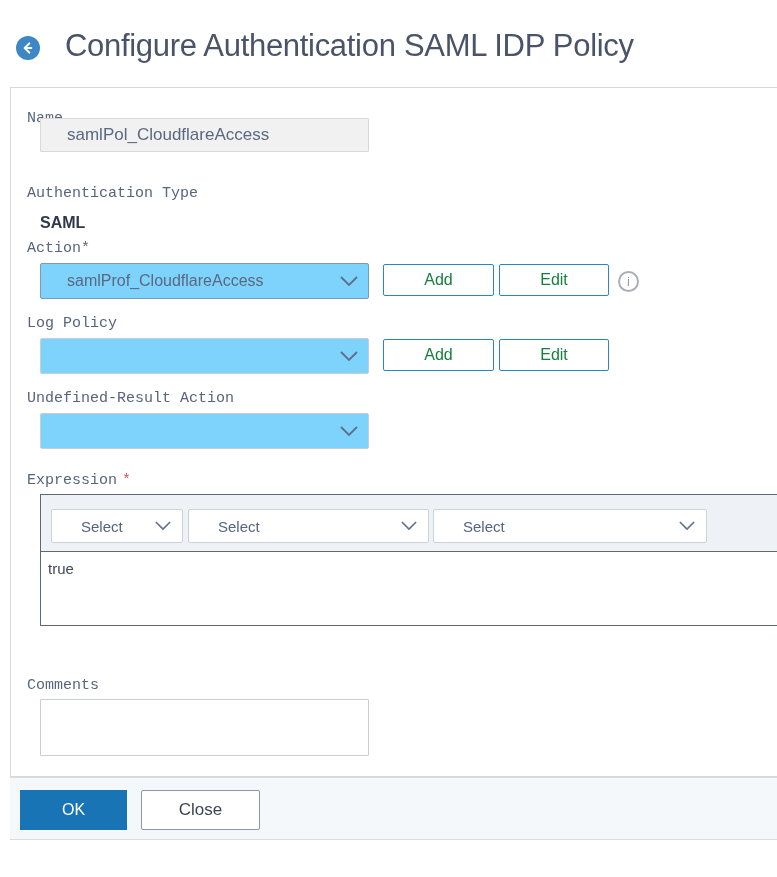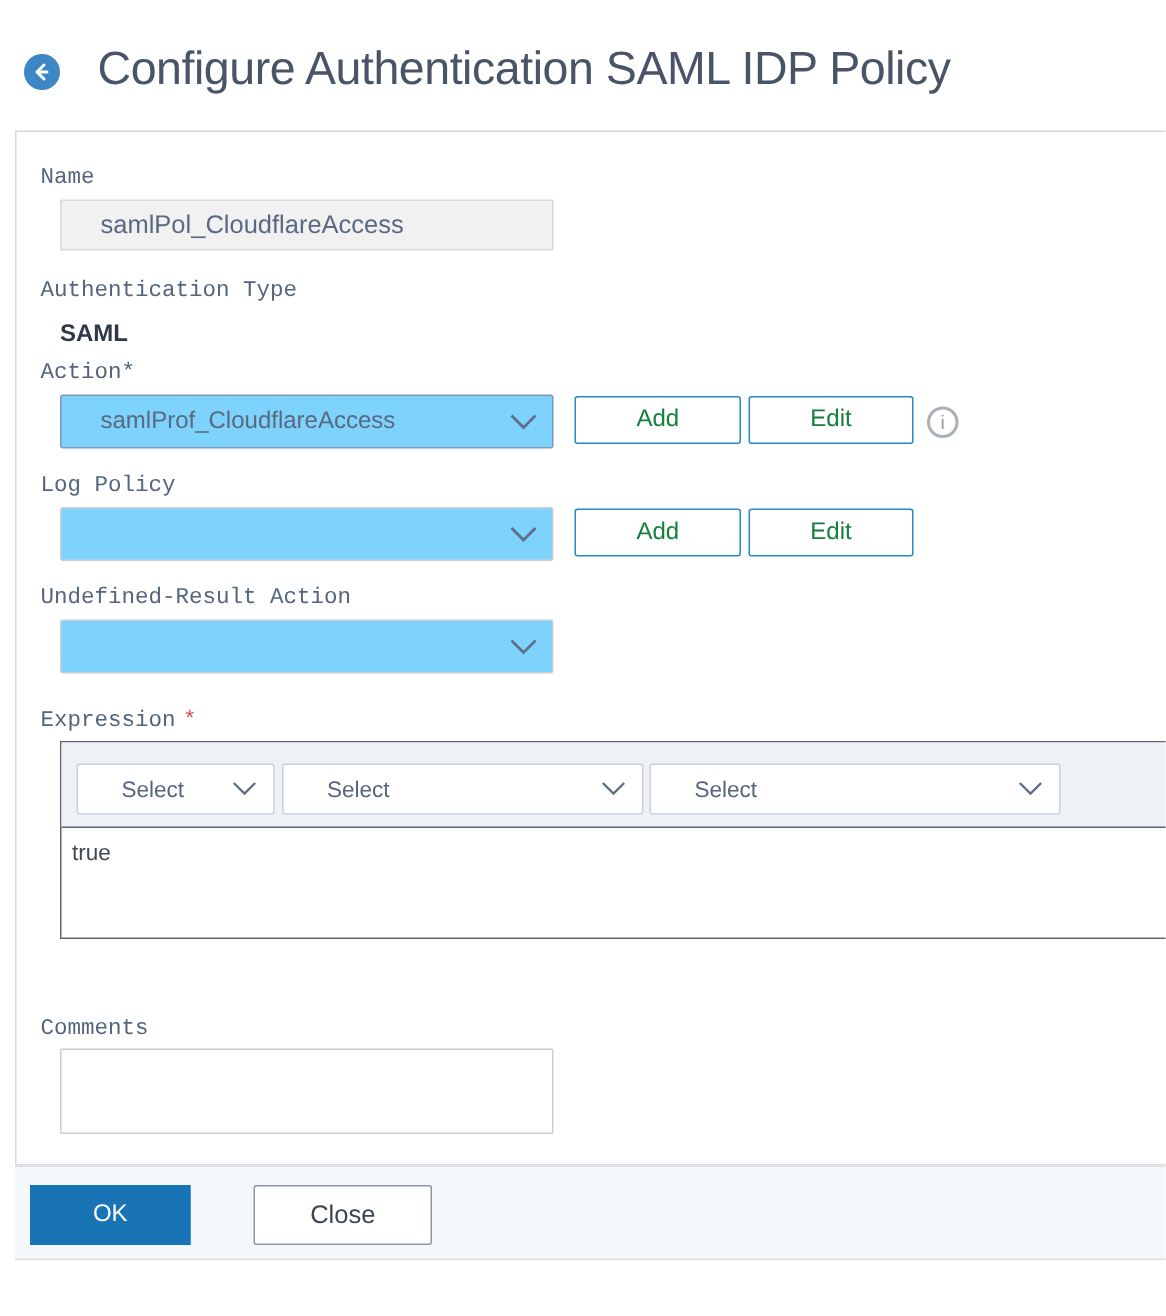--- a/index.html
+++ b/index.html
@@ -20,21 +20,21 @@
   }
   
   .panel{
     position:absolute;left:10px;top:87px;width:780px;height:690px;
     background:#ffffff;border:1px solid #d8d8d8;box-sizing:border-box;
   }
   .lbl{
     position:absolute;left:16px;font-size:15px;color:#56657d;white-space:nowrap;font-family:Liberation Mono, monospace;
   }
   .name-input{
-    position:absolute;left:29px;top:45px;width:329px;height:34px;box-sizing:border-box;
+    position:absolute;left:29px;top:30px;width:329px;height:34px;box-sizing:border-box;
     background:#f1f1f2;border:1px solid #d9d9db;border-radius:1px;
     padding:0 8px 0 26px;font-family:"Liberation Sans",sans-serif;
     font-size:17px;color:#5a6880;outline:none;
   }
   .dropdown{
     position:absolute;left:29px;width:329px;height:36px;box-sizing:border-box;
     background:#7dd3fc;border:1px solid #c9ced4;border-radius:2px;
     display:flex;align-items:center;cursor:pointer;
   }
   .dropdown.accent{border-color:#7e99b8;}
@@ -92,21 +92,21 @@
   .btn-ok{
     position:absolute;left:10px;top:12px;width:107px;height:40px;box-sizing:border-box;
     background:#1874b5;border:1px solid #1874b5;border-radius:0;
     color:#ffffff;font-size:16px;font-family:"Liberation Sans",sans-serif;
     display:flex;align-items:center;justify-content:center;cursor:pointer;
   }
   .btn-close{
     position:absolute;left:131px;top:12px;width:119px;height:40px;box-sizing:border-box;
     background:#ffffff;border:1px solid #8f96a0;border-radius:2px;
     color:#3b4454;font-size:17px;font-family:"Liberation Sans",sans-serif;
-    display:flex;align-items:center;justify-content:center;cursor:pointer;margin-left:28px;
+    display:flex;align-items:center;justify-content:center;cursor:pointer;
   }
 </style>
 </head>
 <body>
 
 <div class="back-btn">
   <span style="display:flex;">
     <svg width="16" height="16" viewBox="0 0 24 24" fill="none" stroke="#ffffff" stroke-width="3" stroke-linecap="round" stroke-linejoin="round">
       <polyline points="14,5 7,12 14,19"></polyline>
       <line x1="8" y1="12" x2="17" y2="12"></line>

